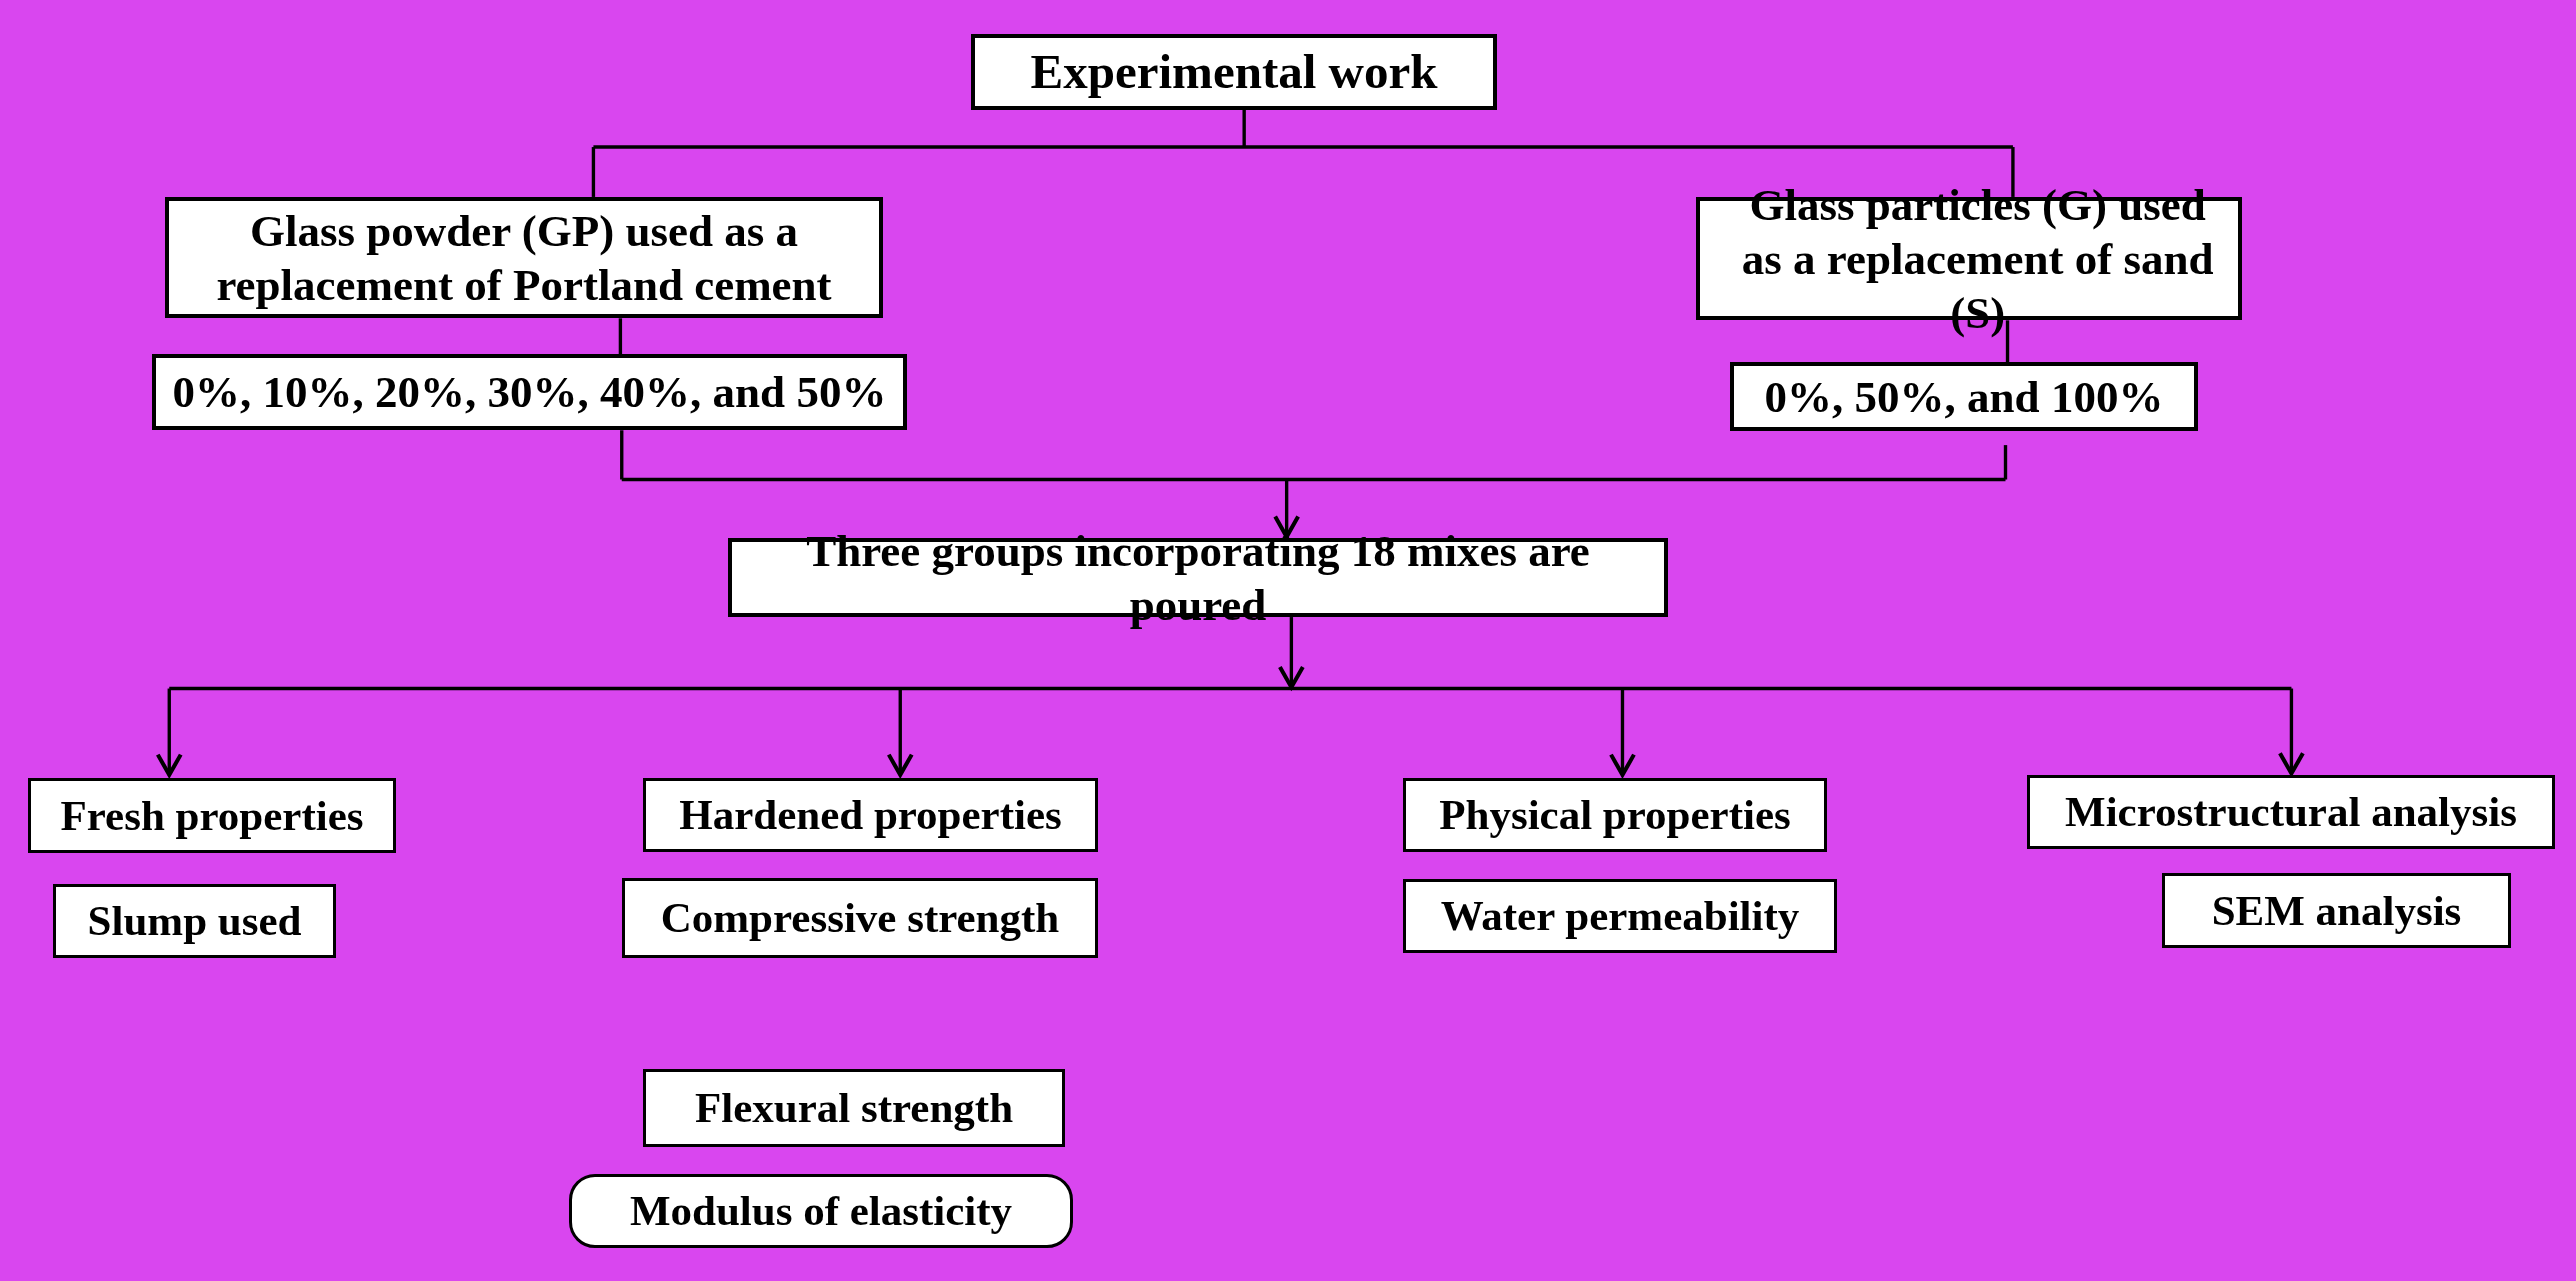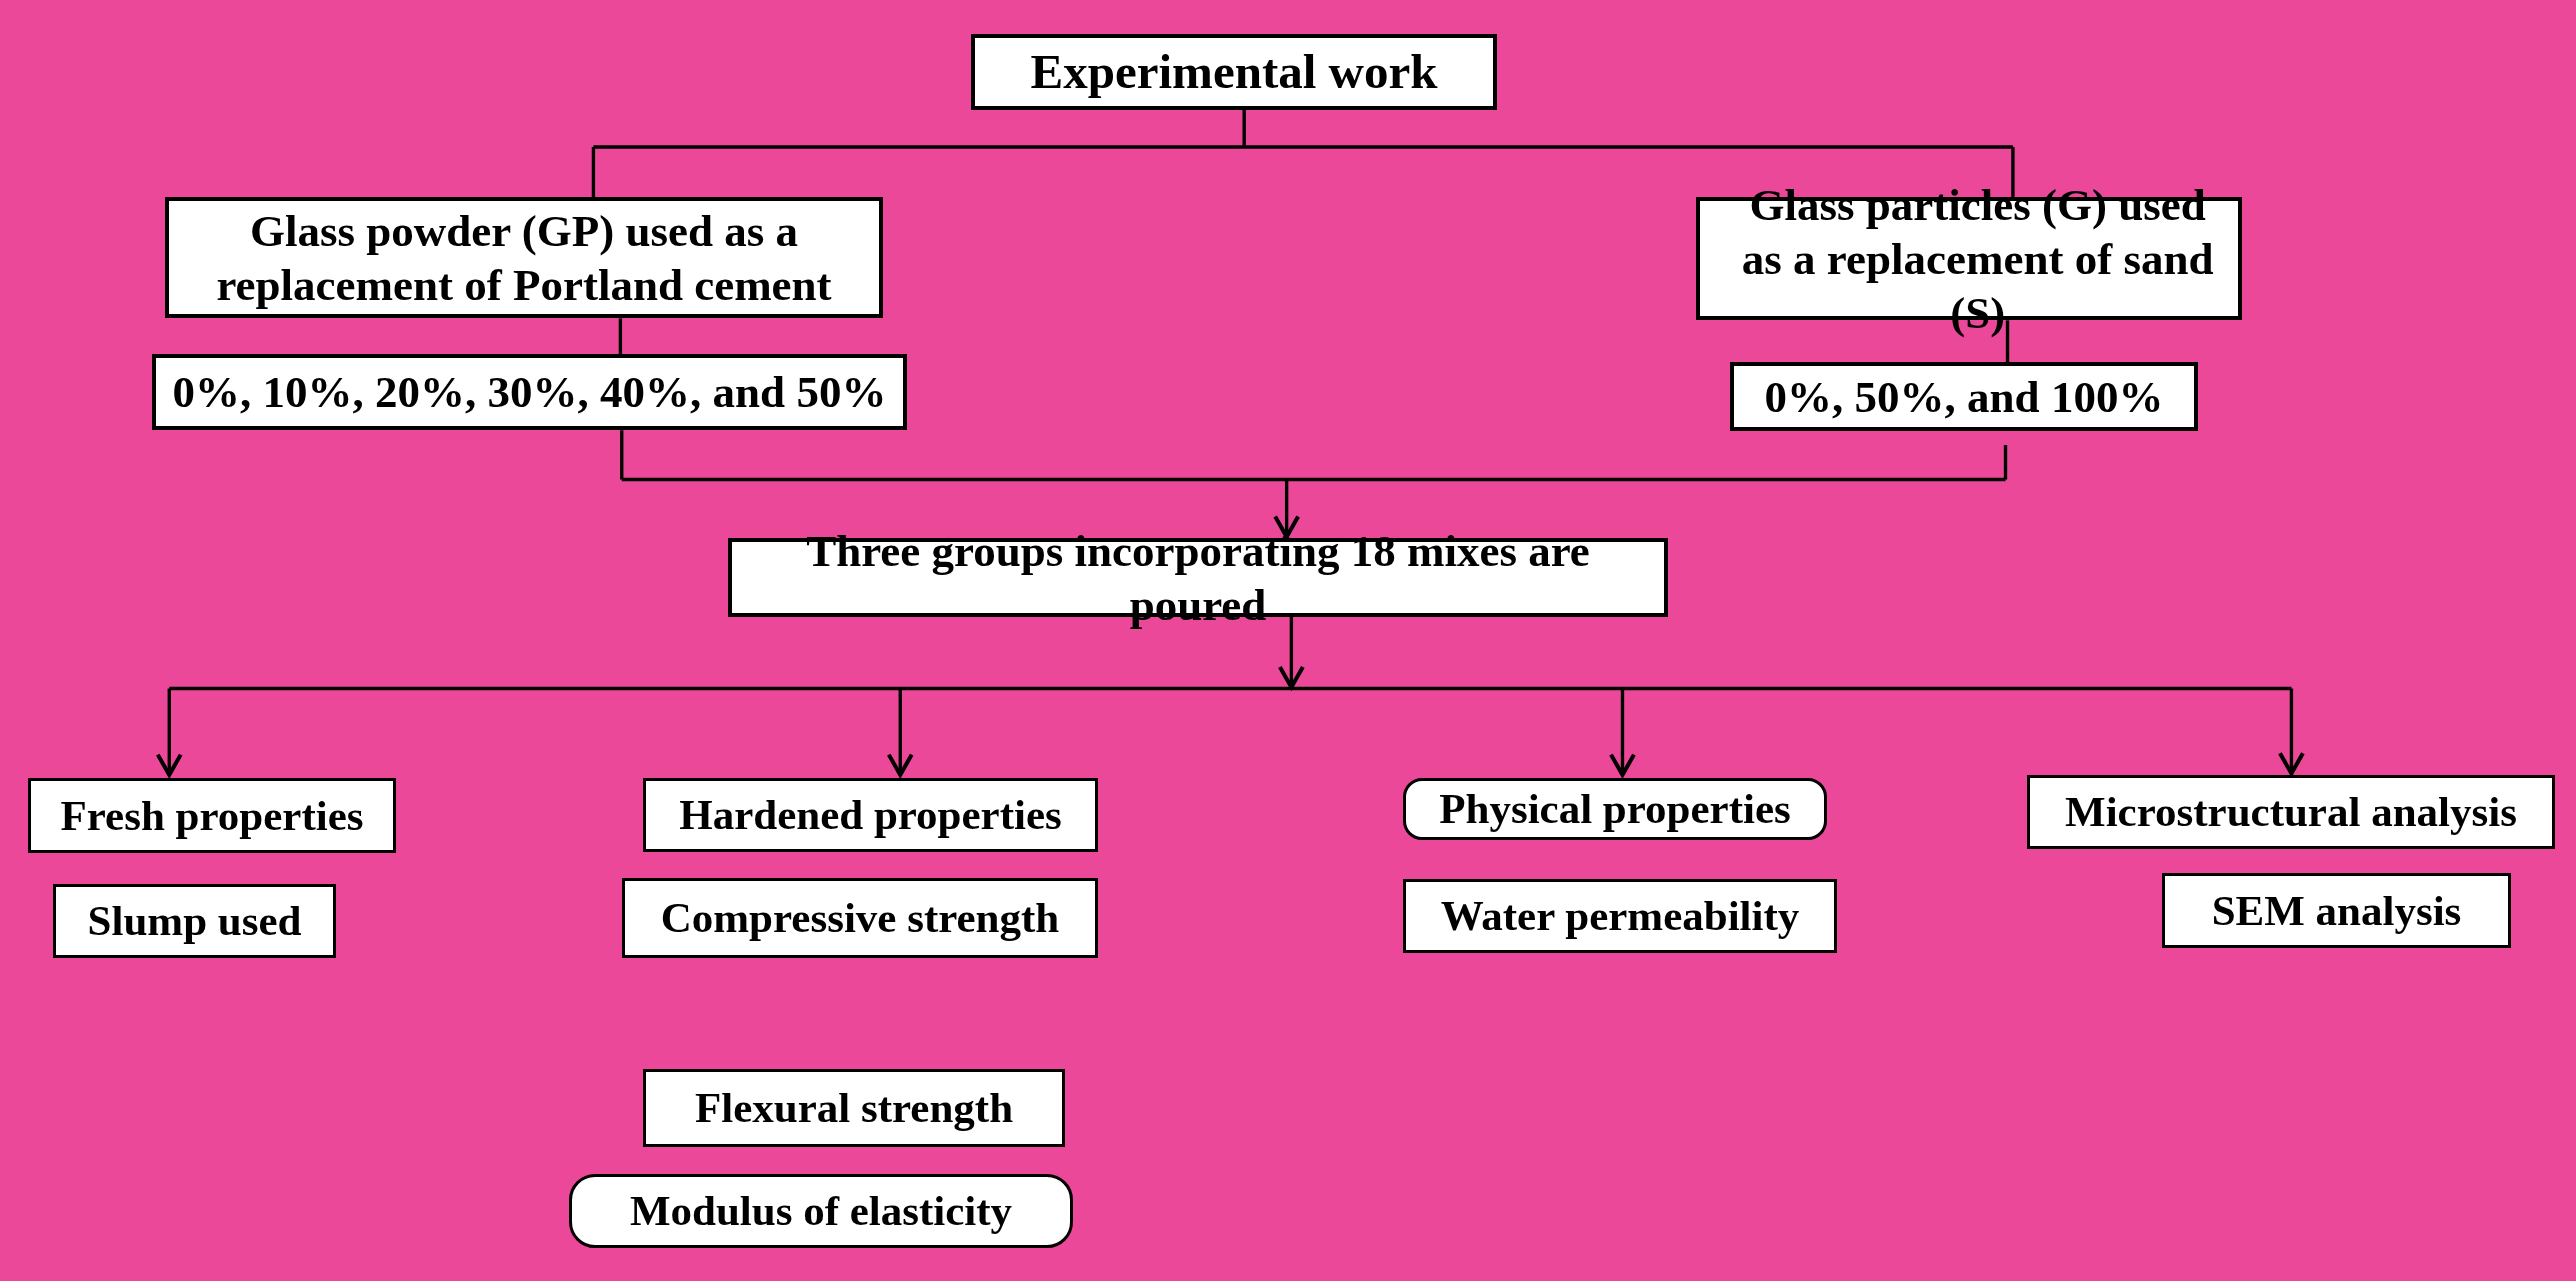--- a/index.html
+++ b/index.html
@@ -1,18 +1,18 @@
 <!DOCTYPE html>
 <html style="font-size:10.8px"><head>
 <meta charset="utf-8">
 <style>
   * { margin:0; padding:0; box-sizing:border-box; }
   html,body { background:#ffffff; }
   .canvas {
-    position:relative; width:2576px; height:1282px; background:#ec4899;
+    position:relative; width:2576px; height:1282px; background:#d946ef;
     font-family:"Liberation Serif","DejaVu Serif",serif; color:#000;
   }
   .wires { position:absolute; left:0; top:0; width:2576px; height:1282px; }
   .node {
     position:absolute; display:flex; align-items:center; justify-content:center;
     text-align:center; background:#ffffff; border:4.7px solid #000000;
     font-weight:bold; line-height:1.2; padding:0 6.7px;
   }
   .node.leaf { border-width:3.4px; }
   .fs-title { font-size:49px; }
@@ -67,20 +67,20 @@
   <div class="node fs-main" style="left:728px; top:538px; width:940px; height:79px;">Three groups incorporating 18 mixes are poured</div>
 
   <div class="node leaf fs-leaf" style="left:28px; top:778px; width:368px; height:75px;">Fresh properties</div>
   <div class="node leaf fs-leaf" style="left:53px; top:884px; width:283px; height:74px;">Slump used</div>
 
   <div class="node leaf fs-leaf" style="left:643px; top:778px; width:455px; height:74px;">Hardened properties</div>
   <div class="node leaf fs-leaf" style="left:622px; top:878px; width:476px; height:80px;">Compressive strength</div>
   <div class="node leaf fs-leaf" style="left:643px; top:1069px; width:422px; height:78px;">Flexural strength</div>
   <div class="node leaf fs-leaf" style="left:569px; top:1174px; width:504px; height:74px;border-radius:26px;">Modulus of elasticity</div>
 
-  <div class="node leaf fs-leaf" style="left:1403px; top:778px; width:424px; height:62px;border-radius:19px;">Physical properties</div>
+  <div class="node leaf fs-leaf" style="left:1403px; top:778px; width:424px; height:74px;">Physical properties</div>
   <div class="node leaf fs-leaf" style="left:1403px; top:879px; width:434px; height:74px;">Water permeability</div>
 
   <div class="node leaf fs-leaf" style="left:2027px; top:775px; width:528px; height:74px;">Microstructural analysis</div>
   <div class="node leaf fs-leaf" style="left:2162px; top:873px; width:349px; height:75px;">SEM analysis</div>
 
 </div>
 
 
 </body></html>

